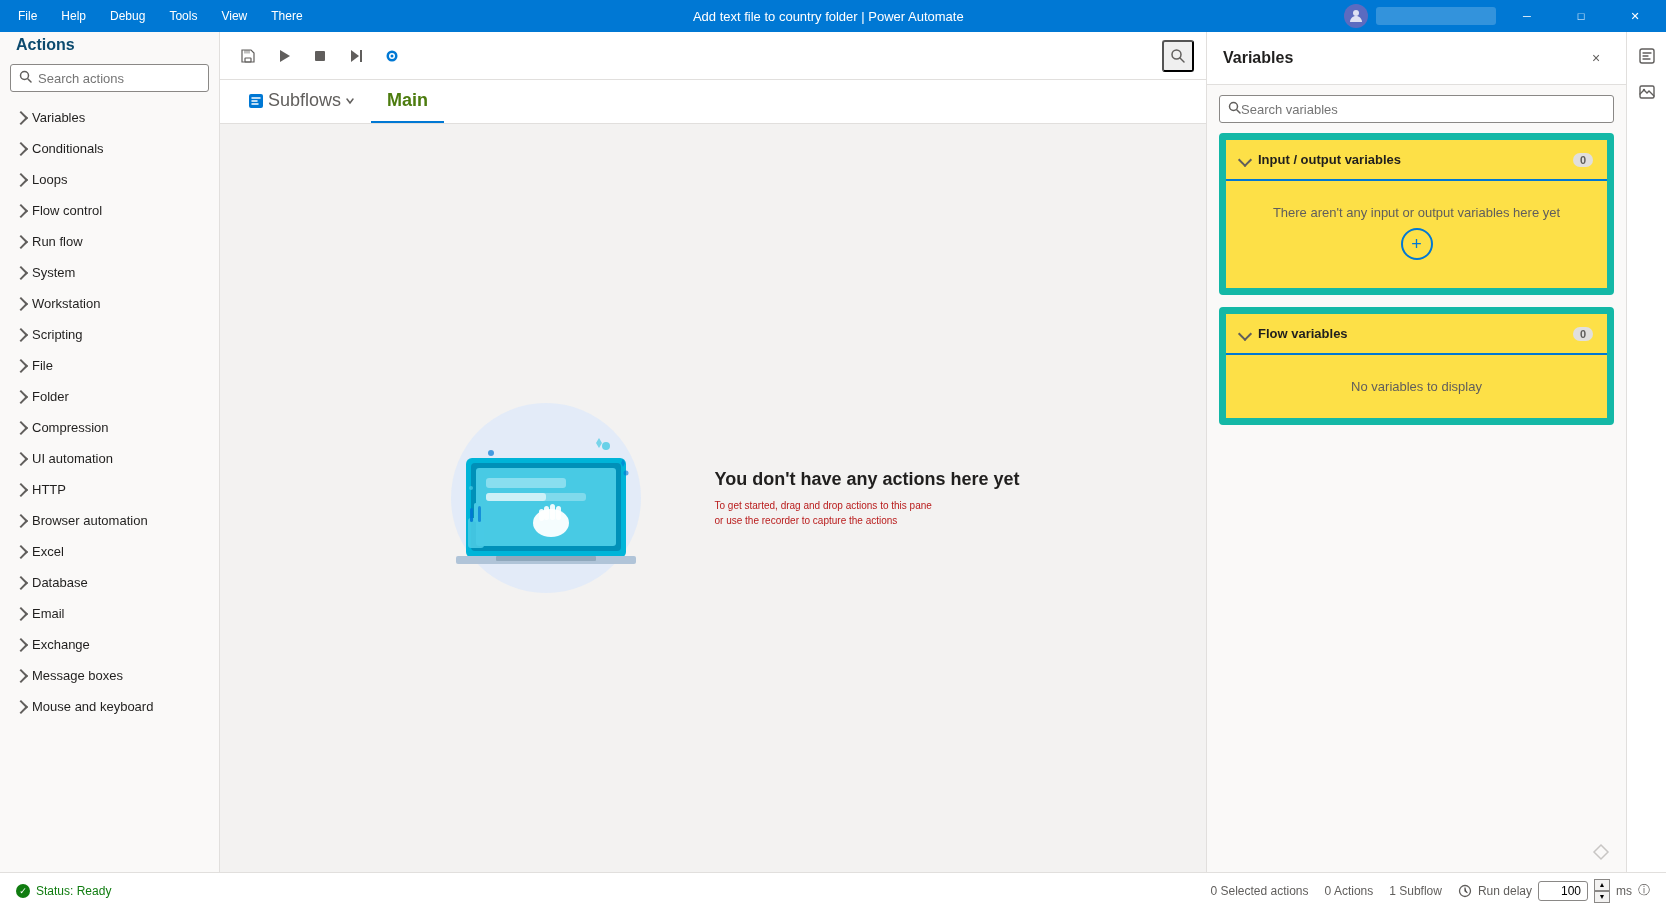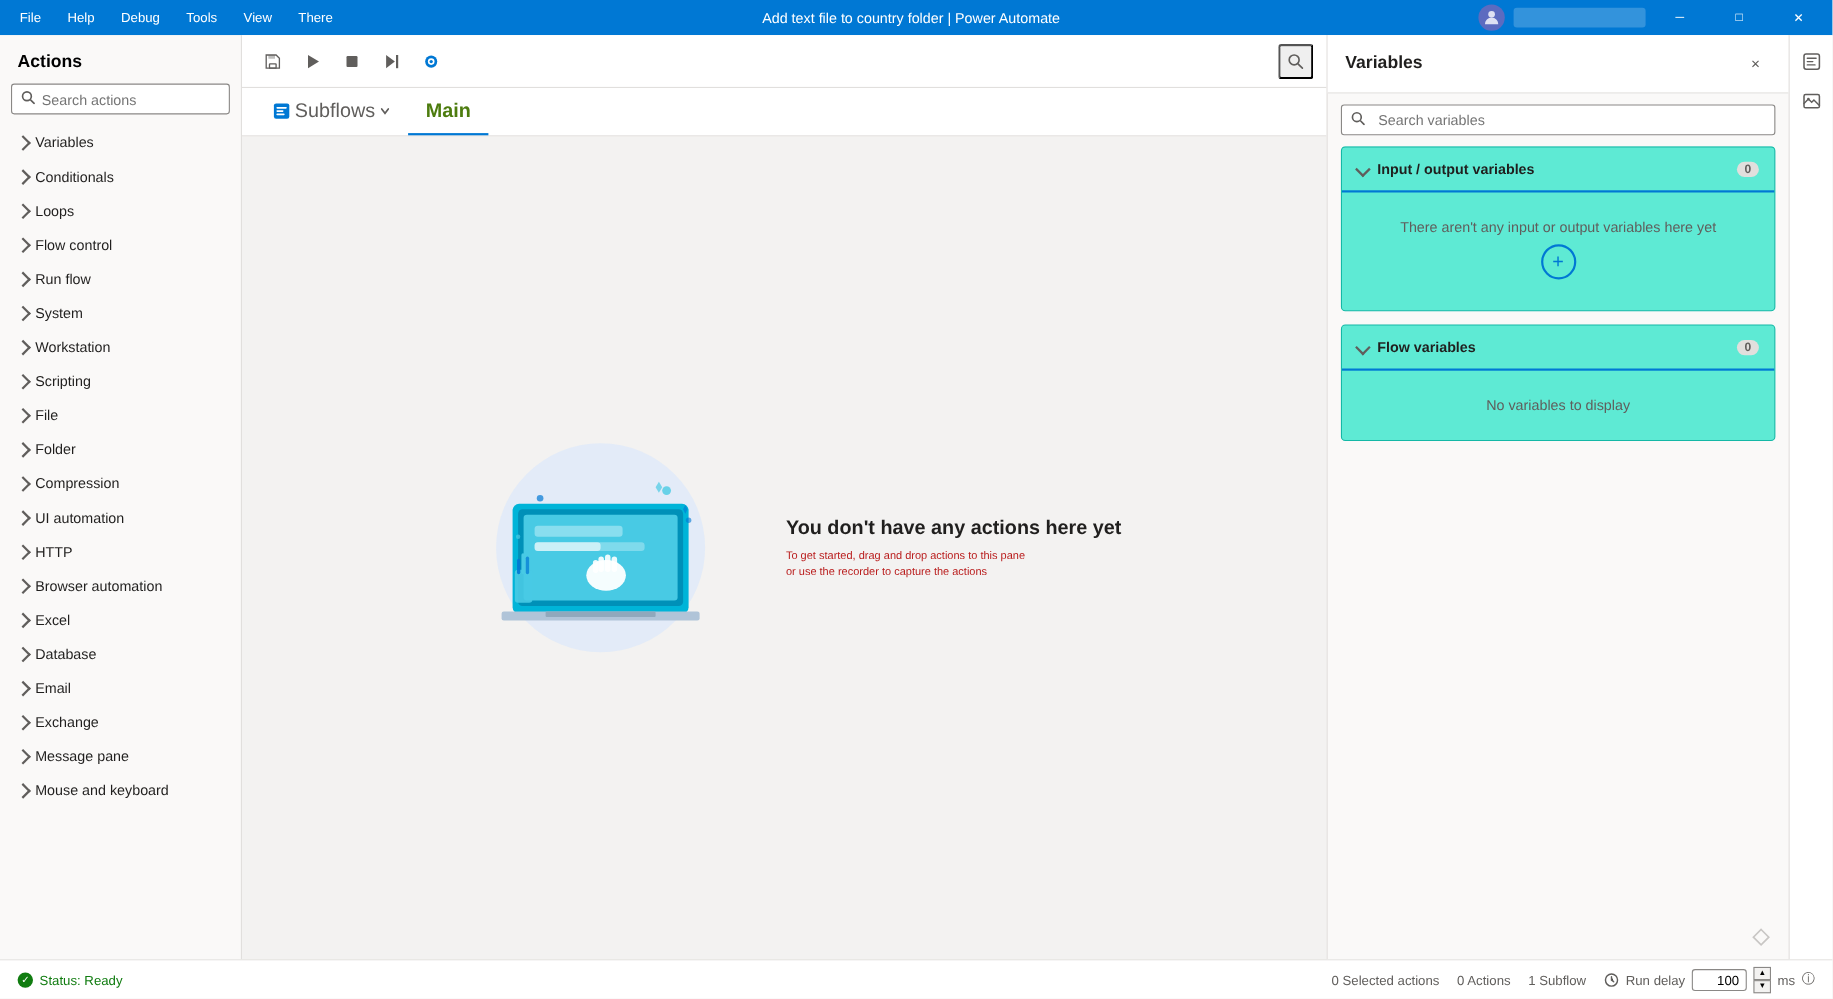--- a/index.html
+++ b/index.html
@@ -41,24 +41,24 @@
     
     .actions-panel {
       width: 220px;
       background: #faf9f8;
       border-right: 1px solid #e1dfdd;
       display: flex;
       flex-direction: column;
       flex-shrink: 0;
     }
     .panel-header {
-      padding: 16px 16px 10px;
+      padding: 4px 16px 10px;
       font-size: 16px;
       font-weight: 600;
-      color: #000000;
+      color: #0c4a6e;
     }
     .search-box {
       margin: 0 10px 10px;
       display: flex;
       align-items: center;
       background: white;
       border: 1px solid #8a8886;
       border-radius: 3px;
       padding: 5px 8px;
       gap: 6px;
@@ -204,33 +204,33 @@
     }
 
     .variables-search {
       margin: 10px 12px;
       display: flex;
       align-items: center;
       background: white;
       border: 1px solid #8a8886;
       border-radius: 3px;
       padding: 5px 8px;
-      gap: 12px;
+      gap: 0;
     }
     .variables-search input {
       border: none; outline: none; font-size: 13px; width: 100%; background: transparent; color: #605e5c;
     }
 
     .variables-content { flex: 1; overflow-y: auto; padding: 0 12px; }
 
     .var-section {
-      background: #5eead4;
+      background: #fde047;
       border-radius: 4px;
       margin-bottom: 12px;
-      border: 1px solid #14b8a6;
+      border: 7px solid #14b8a6;
     }
     .var-section-header {
       display: flex;
       align-items: center;
       padding: 12px 14px;
       cursor: pointer;
       gap: 8px;
       border-bottom: 2px solid #0078d4;
     }
     .chevron-down {
@@ -438,21 +438,21 @@
       <div class="action-group-item">
         <span class="chevron-right"></span>
         <span>Email</span>
       </div>
       <div class="action-group-item">
         <span class="chevron-right"></span>
         <span>Exchange</span>
       </div>
       <div class="action-group-item">
         <span class="chevron-right"></span>
-        <span>Message pane</span>
+        <span>Message boxes</span>
       </div>
       <div class="action-group-item">
         <span class="chevron-right"></span>
         <span>Mouse and keyboard</span>
       </div>
     </div>
   </div>
 
   <div class="flow-editor">
 

